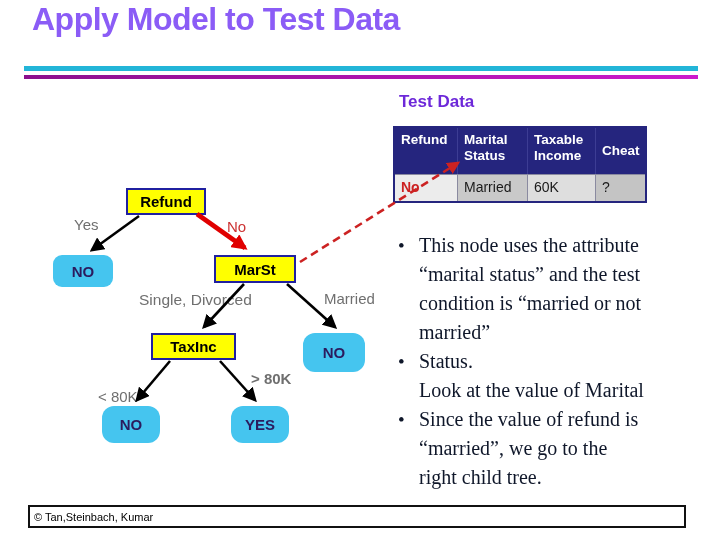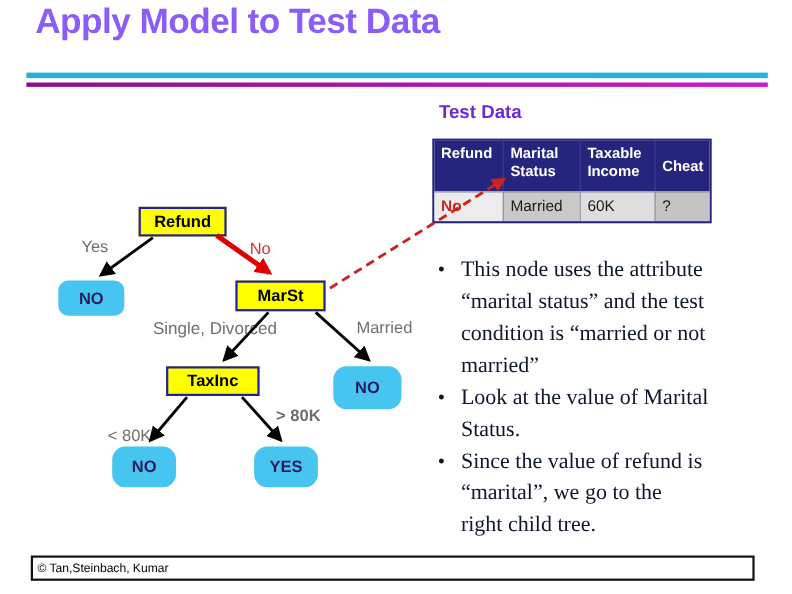--- a/index.html
+++ b/index.html
@@ -142,26 +142,26 @@
   </svg>
 
   <div class="notes">
     <div class="note">
       <span class="nline">This node uses the attribute</span>
       <span class="nline">“marital status” and the test</span>
       <span class="nline">condition is “married or not</span>
       <span class="nline">married”</span>
     </div>
     <div class="note">
+      <span class="nline">Status.</span>
       <span class="nline">Look at the value of Marital</span>
-      <span class="nline">Status.</span>
     </div>
     <div class="note">
       <span class="nline">Since the value of refund is</span>
-      <span class="nline">“marital”, we go to the</span>
+      <span class="nline">“married”, we go to the</span>
       <span class="nline">right child tree.</span>
     </div>
   </div>
 
   <div class="footer-box">
     <span class="footer-credit">© Tan,Steinbach, Kumar</span>
   </div>
 
 </div>
 

